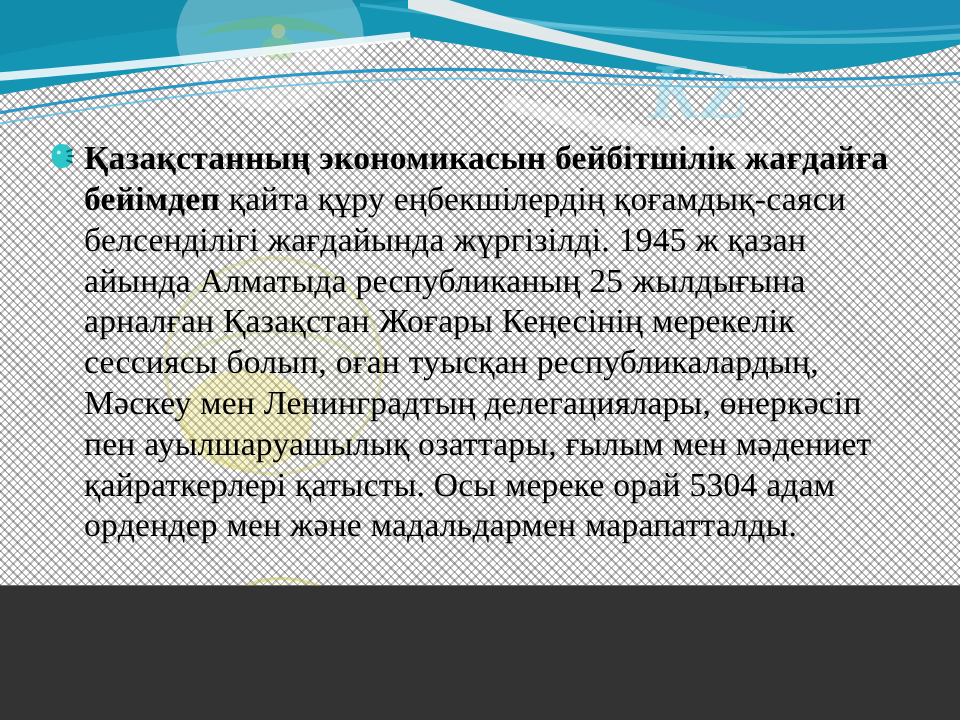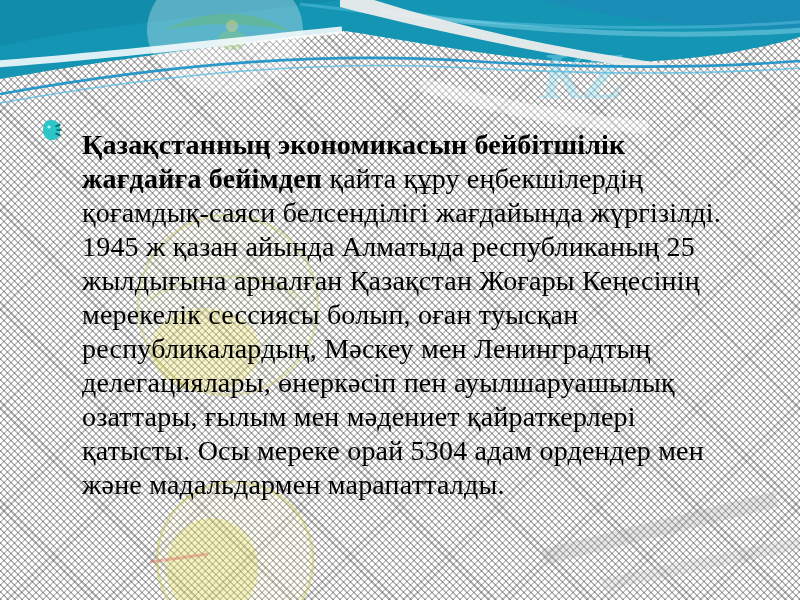--- a/index.html
+++ b/index.html
@@ -1,33 +1,33 @@
 <!DOCTYPE html>
 <html><head>
 <meta charset="utf-8">
 <style>
   html,body{margin:0;padding:0;background:#333;}
   .slide{
     position:relative;
-    width:800px;height:600px;
+    width:800px;height:488px;
     overflow:hidden;
     
     background:
       repeating-linear-gradient(45deg, rgba(45,45,45,0.36) 0 1.5px, transparent 1.5px 5px),
       repeating-linear-gradient(-45deg, rgba(45,45,45,0.28) 0 1.5px, transparent 1.5px 5px),
       #ffffff;
     font-family:"Liberation Serif","DejaVu Serif",serif;
   }
   .wm-layer{position:absolute;left:0;top:0;z-index:1;pointer-events:none;}
   .header-layer{position:absolute;left:0;top:0;z-index:2;pointer-events:none;}
   .content{
     position:absolute;left:66px;top:112px;width:696px;z-index:3;
   }
   .para{
-    margin:16px;
+    margin:4px;
     font-size:28px;
     line-height:34px;
     color:#000;
     letter-spacing:0.2px;
   }
   .para b{font-weight:bold;}
   .bullet{
     position:absolute;left:-24px;top:7px;width:21px;height:22px;display:block;
   }
   .kz-wm{

